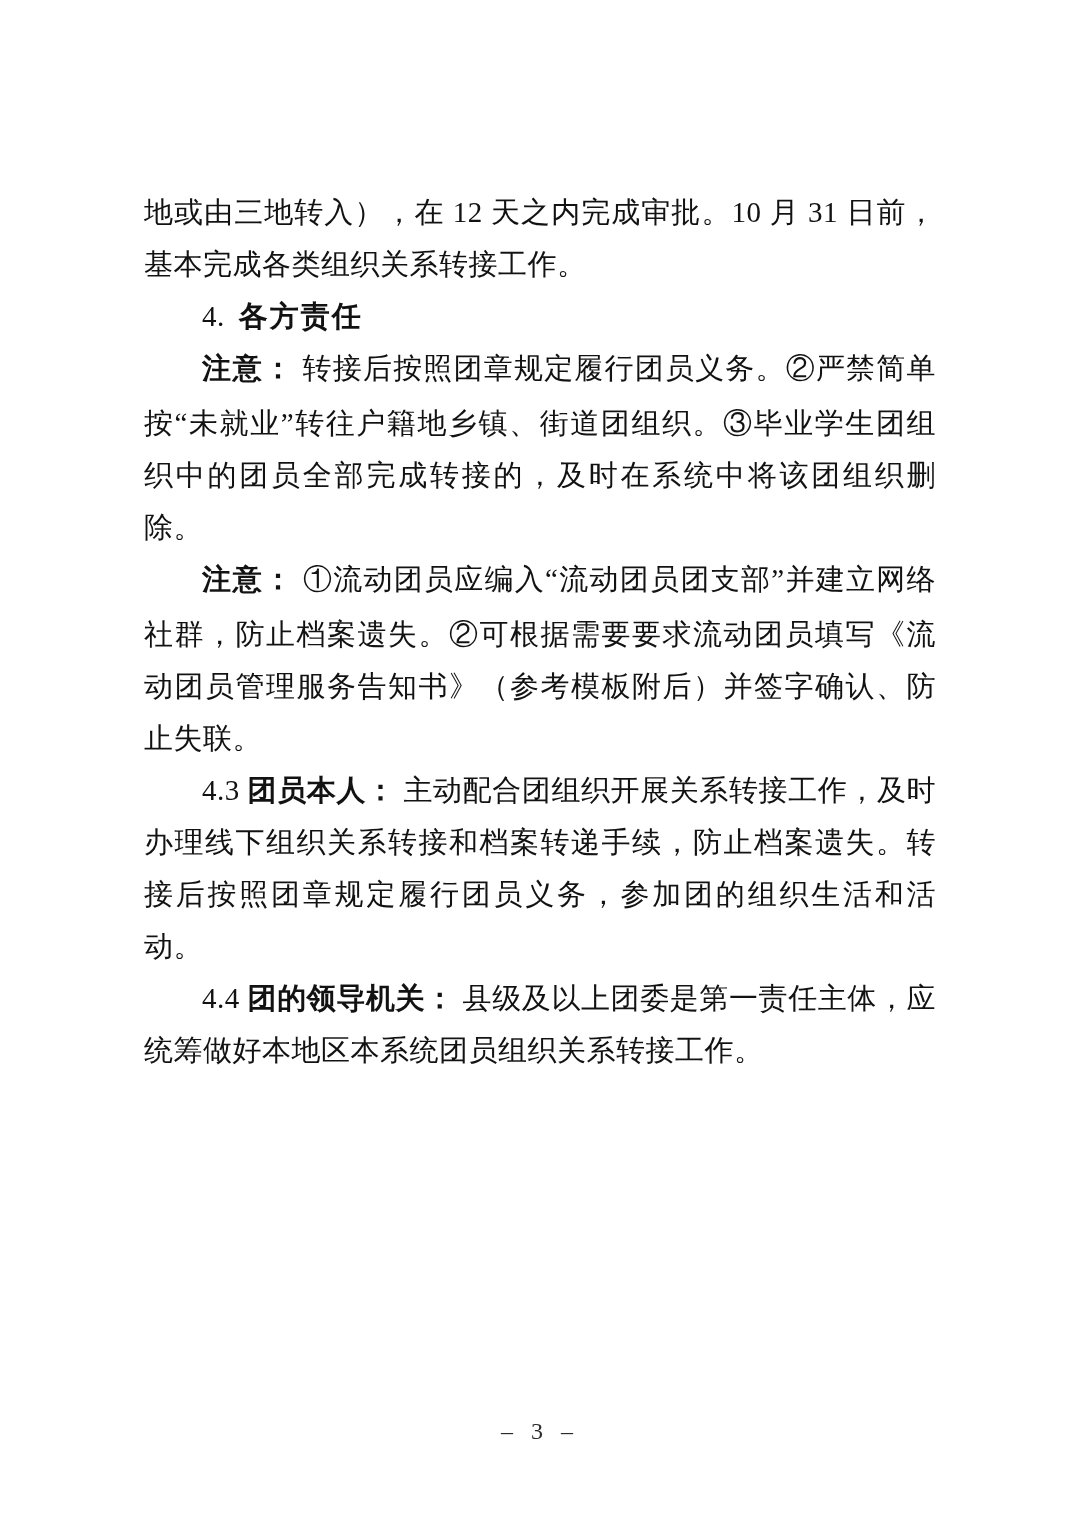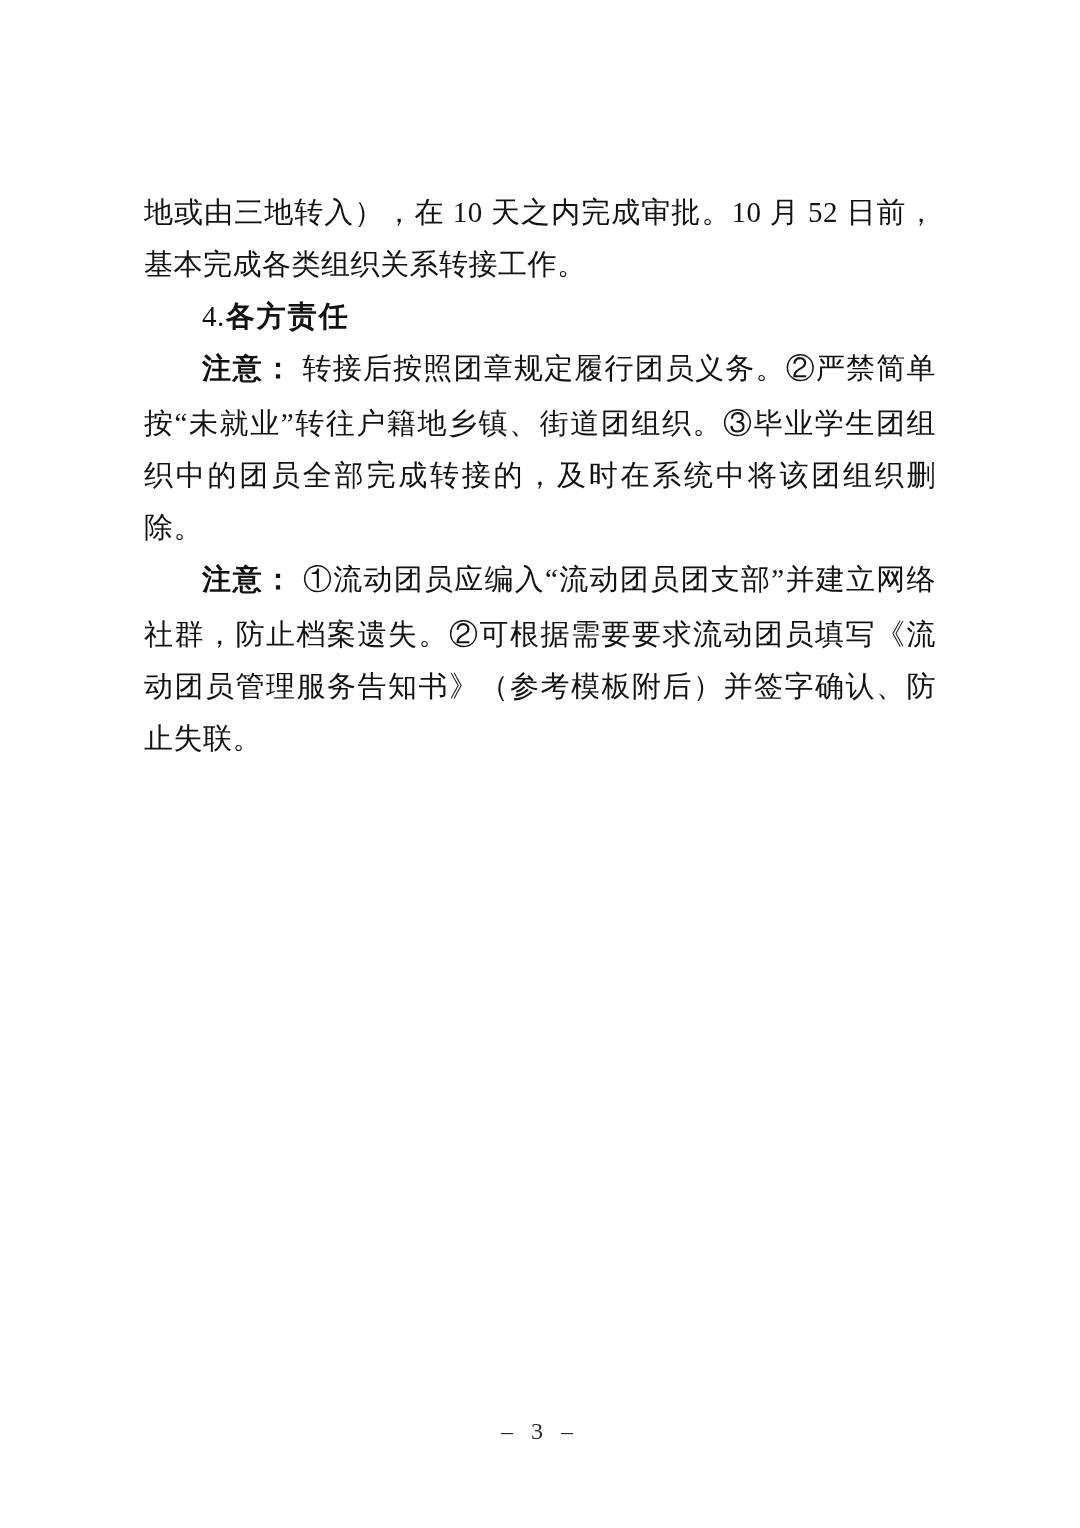--- a/index.html
+++ b/index.html
@@ -34,21 +34,21 @@
   }
   .para.no-indent { text-indent: 0; }
   .heading { text-align: left; }
   .h-num {
     font-family: "Liberation Serif", "DejaVu Serif", serif;
     font-weight: 400;
   }
   .h-title {
     font-family: "Liberation Sans", "DejaVu Sans", sans-serif;
     font-weight: 700;
-    margin-left: 1px;
+    margin-left: 14px;
     letter-spacing: 2px;
   }
   .p-num {
     font-family: "Liberation Serif", "DejaVu Serif", serif;
     font-weight: 400;
   }
   .p-label { font-weight: 700; }
   .para.clause .p-label {
     font-family: "Liberation Serif", "DejaVu Serif", serif; 
   }
@@ -69,41 +69,51 @@
     color: #2b2b2b;
     letter-spacing: 6px;
   }
 </style>
 </head>
 <body>
 
 <div class="page">
   <div class="content">
 
-    <p class="para no-indent">地或由三地转入），在 10 天之内完成审批。10 月 52 日前，基本完成各类组织关系转接工作。</p>
+    <p class="para no-indent">地或由三地转入），在 12 天之内完成审批。10 月 31 日前，基本完成各类组织关系转接工作。</p>
 
     <p class="para heading">
       <span class="h-num">4.</span><span class="h-title">各方责任</span>
     </p>
 
     <div id="para-list">
 
   <p class="para note">
     
     <span class="p-label">注意：</span>
     <span class="p-text">转接后按照团章规定履行团员义务。②严禁简单按“未就业”转往户籍地乡镇、街道团组织。③毕业学生团组织中的团员全部完成转接的，及时在系统中将该团组织删除。</span>
   </p>
 
 
   <p class="para note">
     
     <span class="p-label">注意：</span>
     <span class="p-text">①流动团员应编入“流动团员团支部”并建立网络社群，防止档案遗失。②可根据需要要求流动团员填写《流动团员管理服务告知书》（参考模板附后）并签字确认、防止失联。</span>
   </p>
 
+  <p class="para clause">
+    <span class="p-num">4.3 </span>
+    <span class="p-label">团员本人：</span>
+    <span class="p-text">主动配合团组织开展关系转接工作，及时办理线下组织关系转接和档案转递手续，防止档案遗失。转接后按照团章规定履行团员义务，参加团的组织生活和活动。</span>
+  </p>
 
+  <p class="para clause">
+    <span class="p-num">4.4 </span>
+    <span class="p-label">团的领导机关：</span>
+    <span class="p-text">县级及以上团委是第一责任主体，应统筹做好本地区本系统团员组织关系转接工作。</span>
+  </p>
 </div>
   </div>
 
   <div class="footer">
     <span class="page-number">– 3 –</span>
   </div>
 </div>
 
 </body></html>

